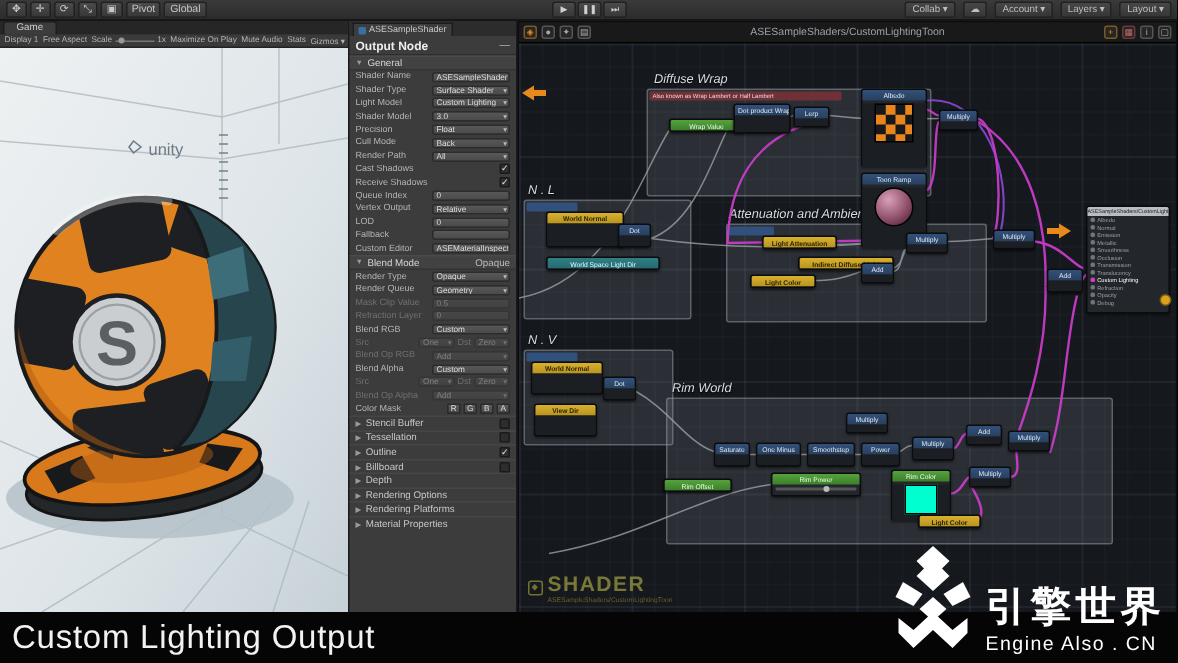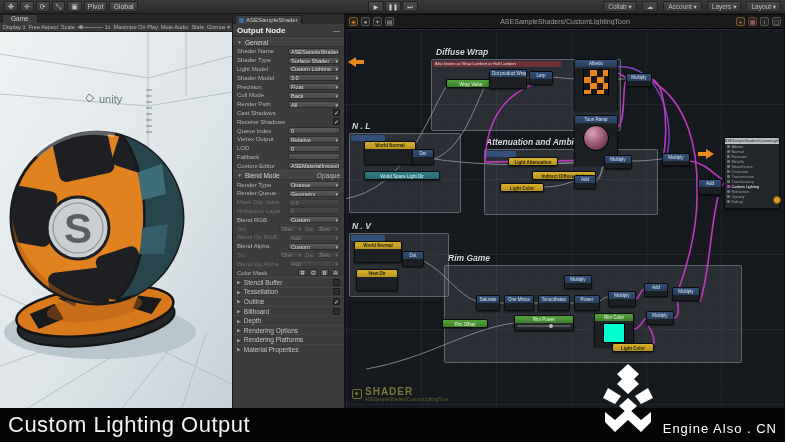--- a/index.html
+++ b/index.html
@@ -55,21 +55,21 @@
   #gtitle{flex:1;text-align:center;color:#9aa0a6;font-size:7px;white-space:nowrap;overflow:hidden;}
   #gcanvas{position:absolute;left:0;top:14px;width:438px;height:379px;overflow:hidden;
     background-color:#15181d;
     background-image:
       linear-gradient(rgba(70,80,95,.16) 1px,transparent 1px),
       linear-gradient(90deg,rgba(70,80,95,.16) 1px,transparent 1px),
       linear-gradient(rgba(70,80,95,.08) 1px,transparent 1px),
       linear-gradient(90deg,rgba(70,80,95,.08) 1px,transparent 1px);
     background-size:75px 75px,75px 75px,15px 15px,15px 15px;}
   .ggroup{position:absolute;background:rgba(125,132,142,.22);border:1px solid rgba(160,166,175,.45);border-radius:2px;}
-  .gtitle{position:absolute;color:#d8dbe0;font-size:8.5px;font-style:italic;font-weight:bold;white-space:nowrap;text-shadow:0 1px 1px #000;}
+  .gtitle{position:absolute;color:#d8dbe0;font-size:8.5px;font-style:italic;font-weight:normal;white-space:nowrap;text-shadow:0 1px 1px #000;}
   .gtag{position:absolute;height:6px;border-radius:1px;font-size:4px;color:#e8d8d8;line-height:6px;padding:0 2px;white-space:nowrap;overflow:hidden;}
   .gtag.blue{background:#31517c;}
   .gtag.maroon{background:#703038;}
   .node{position:absolute;background:#23262b;border:1px solid #0b0c0e;border-radius:2px;box-shadow:0 1px 2px rgba(0,0,0,.6);z-index:3;}
   .nhead{height:7px;font-size:4.5px;color:#dfe7f2;background:linear-gradient(#33507a,#27405f);border-radius:1px 1px 0 0;text-align:center;line-height:7px;white-space:nowrap;overflow:hidden;padding:0 2px;}
   .node.yellow .nhead{background:linear-gradient(#d9b02e,#b8931f);color:#2a2306;font-weight:bold;}
   .node.green .nhead{background:linear-gradient(#55a33d,#3c7f2a);color:#eaffea;}
   .pillnode{position:absolute;height:9px;border-radius:2px;font-size:4.5px;line-height:9px;text-align:center;border:1px solid #0b0c0e;box-shadow:0 1px 2px rgba(0,0,0,.6);white-space:nowrap;overflow:hidden;padding:0 2px;z-index:3;}
   .pillnode.yellow{background:linear-gradient(#d9b02e,#b8931f);color:#2a2306;font-weight:bold;}
   .pillnode.green{background:linear-gradient(#55a33d,#3c7f2a);color:#eaffea;}
@@ -87,21 +87,21 @@
   .mrow.on .dot{background:#cc3fcc;}
   #master .mtitle{height:6px;background:#b9bec4;color:#1d1d1d;font-size:3.6px;line-height:6px;text-align:center;white-space:nowrap;overflow:hidden;border-radius:1px 1px 0 0;}
   #wires{position:absolute;left:0;top:0;width:438px;height:379px;z-index:2;pointer-events:none;}
   .oarrow{position:absolute;z-index:5;display:flex;align-items:center;}
   .oarrow .tri-l{width:0;height:0;border-top:5px solid transparent;border-bottom:5px solid transparent;border-right:8px solid #e8891d;}
   .oarrow .tri-r{width:0;height:0;border-top:5px solid transparent;border-bottom:5px solid transparent;border-left:8px solid #e8891d;}
   .oarrow .tail{width:8px;height:4px;background:#e8891d;}
   #gwm{position:absolute;left:6px;bottom:6px;display:flex;gap:3px;align-items:center;z-index:4;opacity:.9;}
   #gwmico{width:10px;height:10px;border:1.5px solid #7c7c34;border-radius:2px;position:relative;}
   #gwmico::after{content:"";position:absolute;left:2px;top:2px;width:3px;height:3px;background:#7c7c34;transform:rotate(45deg);}
-  #gwmtxt .t1{color:#84843a;font-size:10px;font-weight:bold;letter-spacing:1px;}
+  #gwmtxt .t1{color:#84843a;font-size:14px;font-weight:bold;letter-spacing:1px;}
   #gwmtxt .t2{color:#6b6b2d;font-size:4.5px;}
 
   
   #banner{left:0;top:408px;width:785px;height:34px;background:#050505;display:flex;align-items:center;}
   #bannerText{color:#f2f2f2;font-size:22px;padding-left:8px;letter-spacing:.5px;}
   #brand{position:absolute;right:8px;bottom:4px;display:flex;align-items:flex-end;gap:8px;z-index:60;}
   #brandlogo{width:54px;height:76px;}
   #brandtxt{display:flex;flex-direction:column;align-items:flex-start;gap:2px;padding-bottom:2px;}
   #brandCn{color:#fff;font-size:27px;font-weight:bold;letter-spacing:3px;line-height:28px;font-family:"DejaVu Sans",sans-serif;}
   #brandEn{color:#fff;font-size:13px;letter-spacing:1px;}
@@ -420,21 +420,21 @@
       <div class="gtag blue" style="left:5px;top:106px;width:34px;"></div>
 
       <div class="gtitle" style="left:140px;top:108px;">Attenuation and Ambient</div>
       <div class="ggroup" style="left:138px;top:120px;width:174px;height:66px;"></div>
       <div class="gtag blue" style="left:140px;top:122px;width:30px;"></div>
 
       <div class="gtitle" style="left:6px;top:192px;">N . V</div>
       <div class="ggroup" style="left:3px;top:204px;width:100px;height:64px;"></div>
       <div class="gtag blue" style="left:5px;top:206px;width:34px;"></div>
 
-      <div class="gtitle" style="left:102px;top:224px;">Rim Game</div>
+      <div class="gtitle" style="left:102px;top:224px;">Rim World</div>
       <div class="ggroup" style="left:98px;top:236px;width:298px;height:98px;"></div>
 
       <svg id="wires" viewBox="0 0 438 379">
         <g fill="none" stroke="#9aa0a6" stroke-width="1" opacity=".8">
           <path d="M-2,170 C60,160 80,90 100,58"></path>
           <path d="M88,130 C120,118 130,70 143,50"></path>
           <path d="M150,58 C162,62 172,52 183,48"></path>
           <path d="M207,48 C240,52 262,50 280,50"></path>
           <path d="M88,130 C160,140 222,134 258,132"></path>
           <path d="M78,232 C100,244 112,266 130,272"></path>
@@ -669,17 +669,18 @@
     <svg id="brandlogo" viewBox="0 0 54 76" xmlns="http://www.w3.org/2000/svg">
       <g fill="#ffffff">
         <path d="M27,2 L38,12 L33,17 L38,22 L27,32 L16,22 L21,17 L16,12 Z"></path>
         <path d="M7,26 L20,34 L14,42 L2,36 Z"></path>
         <path d="M47,26 L34,34 L40,42 L52,36 Z"></path>
         <path d="M27,36 L36,44 L27,52 L18,44 Z"></path>
         <path d="M4,50 L14,58 L27,46 L40,58 L50,50 L50,60 L40,70 L27,58 L14,70 L4,60 Z"></path>
       </g>
     </svg>
     <div id="brandtxt">
+      <div id="brandCn">引擎世界</div>
       <div id="brandEn">Engine Also . CN</div>
     </div>
   </div>
 
 </div>
 
 </body></html>

